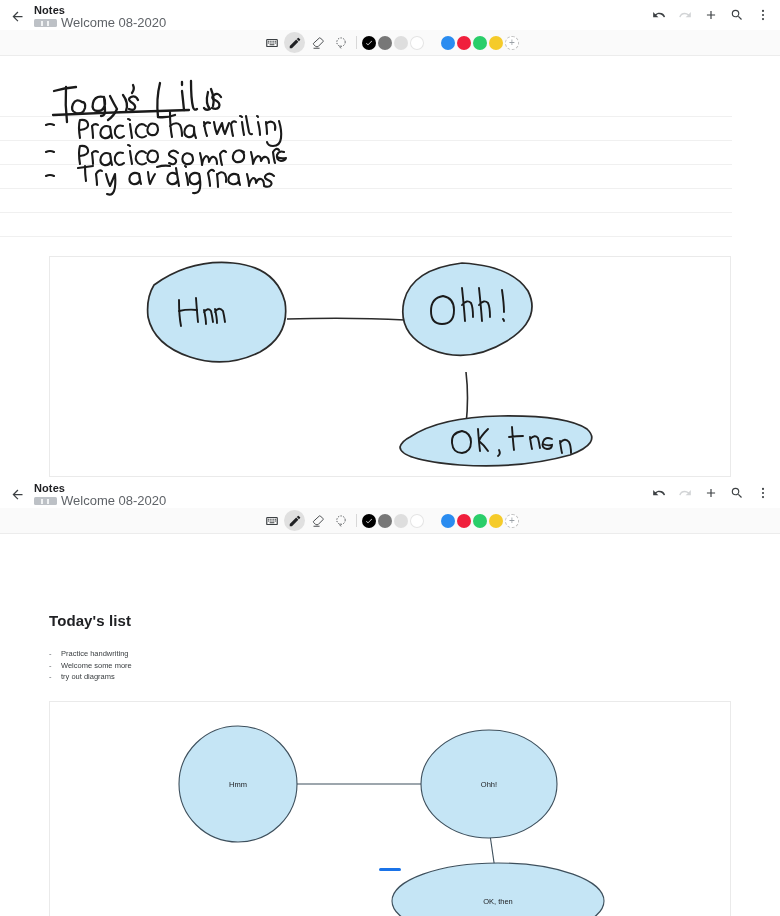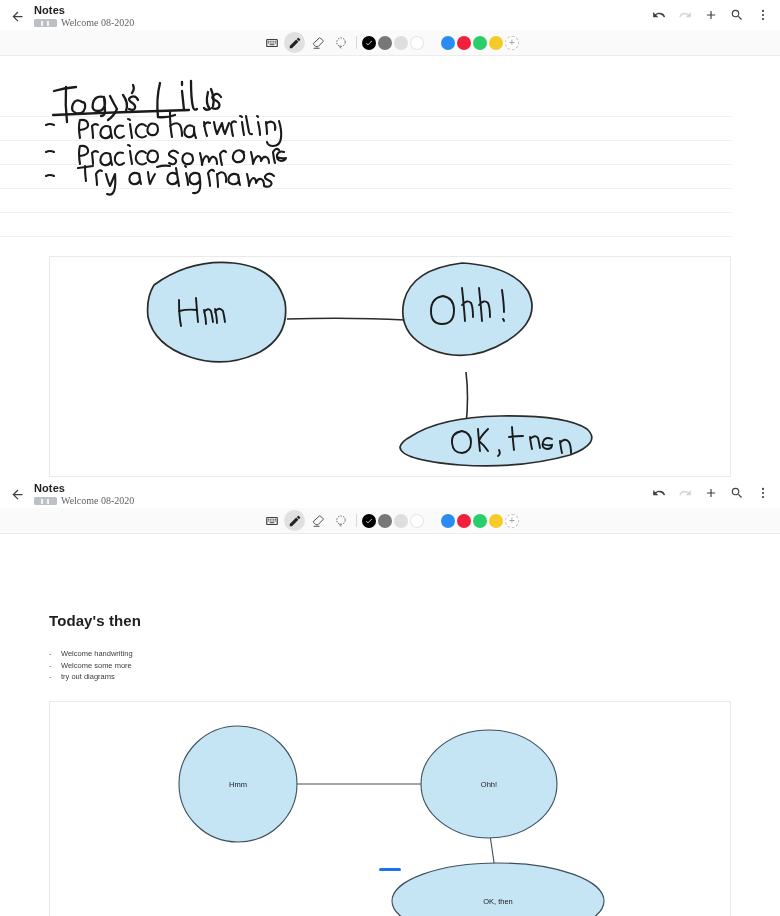--- a/index.html
+++ b/index.html
@@ -44,21 +44,21 @@
     background: #bdc1c6;
     position: relative;
     flex: 0 0 23px;
   }
   .pill-badge::before, .pill-badge::after {
     content: ""; position: absolute; top: 1.5px;
     width: 1.5px; height: 5px; background: #f1f3f4;
   }
   .pill-badge::before { left: 7px; }
   .pill-badge::after  { left: 13px; }
-  .subtitle { font-size: 10px; color: #5f6368; line-height: 10px; font-family: Liberation Serif, serif; }
+  .subtitle { font-size: 13px; color: #5f6368; line-height: 10px; }
 
   .appbar-actions {
     position: absolute; right: 4px; top: 0;
     height: 30px; display: flex; align-items: center; gap: 0px;
   }
   .icon-btn {
     width: 26px; height: 26px;
     display: flex; align-items: center; justify-content: center;
   }
   .icon-btn svg { width: 14px; height: 14px; }
@@ -458,26 +458,26 @@
       <div class="swatch white-sw" style="background:#ffffff"></div>
       <div class="swatch gap-left" style="background:#2a8cf0"></div>
       <div class="swatch" style="background:#f01f3c"></div>
       <div class="swatch" style="background:#2ace6a"></div>
       <div class="swatch" style="background:#f5cb2a"></div>
       <div class="swatch add">+</div>
     </div>
   </div>
 
   <div class="paper" style="height:382px;">
-    <div class="clean-title" style="left:49px; top:78px;">Today's then</div>
+    <div class="clean-title" style="left:49px; top:78px;">Today's list</div>
 
     <div class="clean-list" style="left:49px; top:114px;">
       <div class="clean-li">
         <span class="dash">-</span>
-        <span>Welcome handwriting</span>
+        <span>Practice handwriting</span>
       </div>
       <div class="clean-li">
         <span class="dash">-</span>
         <span>Welcome some more</span>
       </div>
       <div class="clean-li">
         <span class="dash">-</span>
         <span>try out diagrams</span>
       </div>
     </div>

